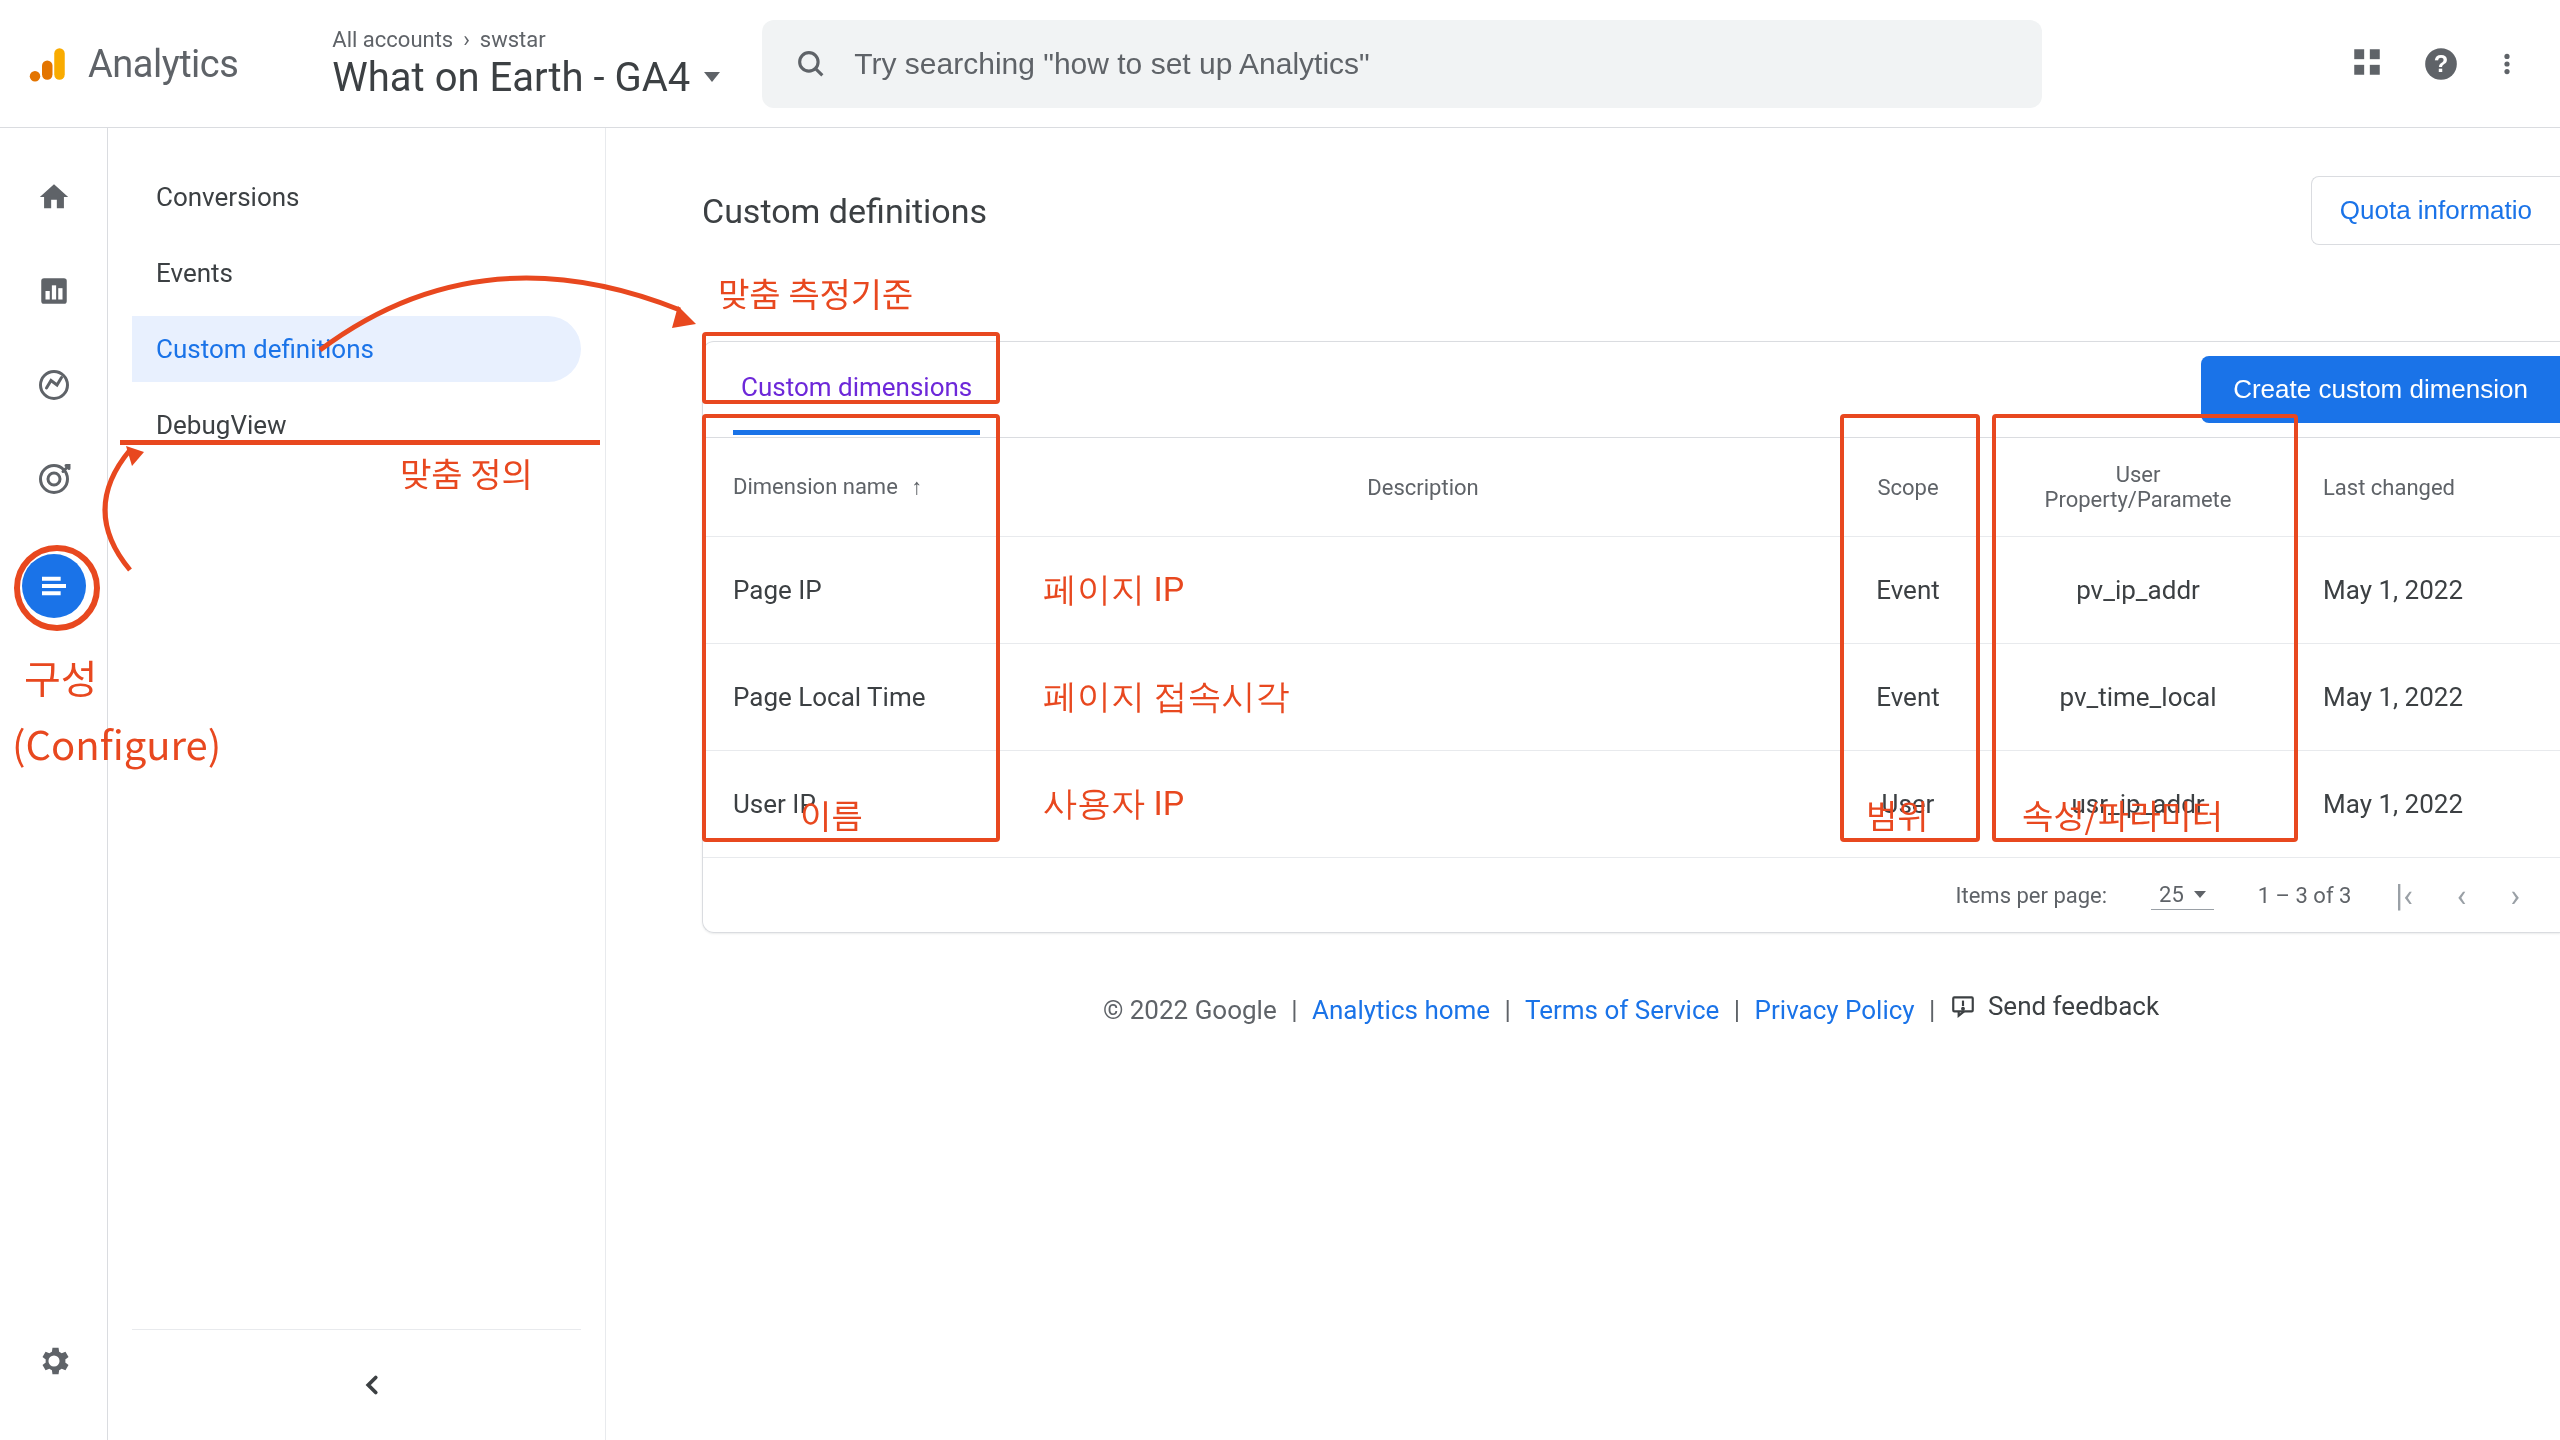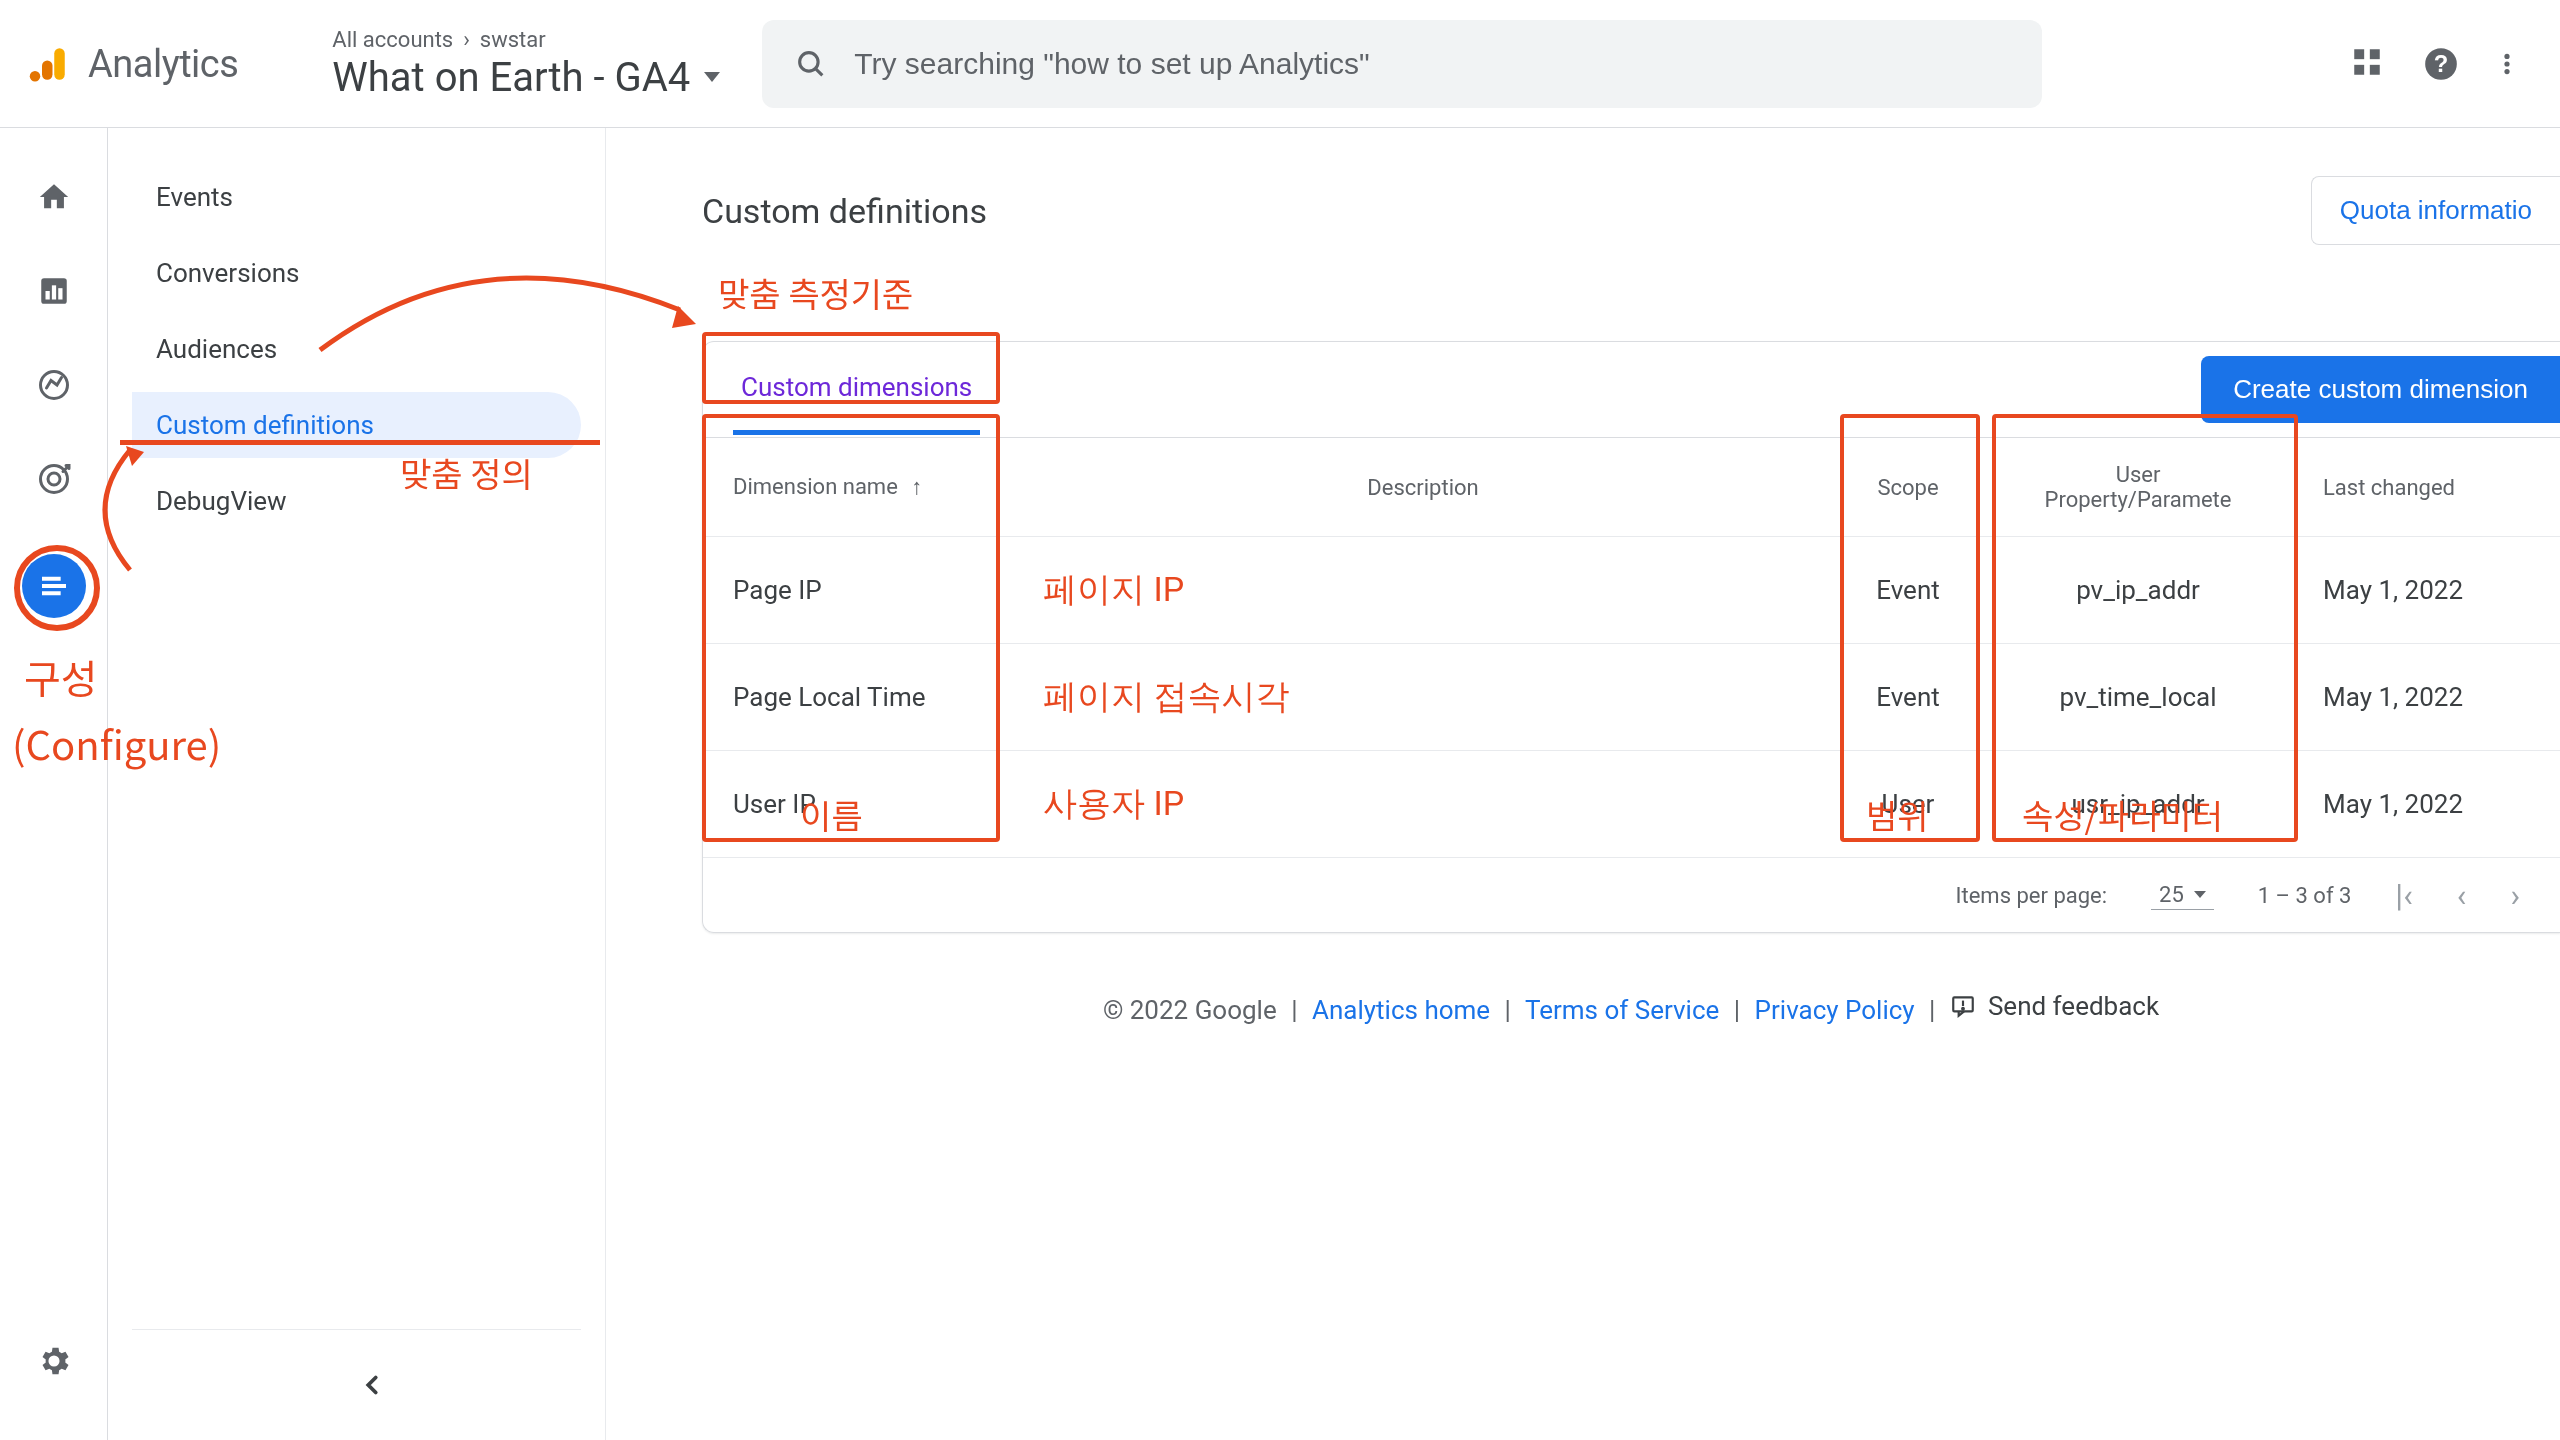--- a/index.html
+++ b/index.html
@@ -166,23 +166,22 @@
       </svg>
   </span>
   <span class="rail-icon rail-settings">
     <svg viewBox="0 0 24 24" width="38" height="38" fill="#5f6368">
         <path d="M19.14 12.94a7.07 7.07 0 000-1.88l2.03-1.58-1.92-3.32-2.39.96a7.03 7.03 0 00-1.62-.94l-.36-2.54h-3.84l-.36 2.54c-.58.24-1.12.55-1.62.94l-2.39-.96-1.92 3.32 2.03 1.58a7.07 7.07 0 000 1.88l-2.03 1.58 1.92 3.32 2.39-.96c.5.39 1.04.7 1.62.94l.36 2.54h3.84l.36-2.54c.58-.24 1.12-.55 1.62-.94l2.39.96 1.92-3.32-2.03-1.58zM12 15.5A3.5 3.5 0 1112 8.5a3.5 3.5 0 010 7z"></path>
       </svg>
   </span>
 </div>
 
 <div class="sidebar">
+  <div class="sidebar-item">Conversions</div>
   <div class="sidebar-item">Events</div>
-  <div class="sidebar-item">Conversions</div>
-  <div class="sidebar-item">Audiences</div>
   <div class="sidebar-item active">Custom definitions</div>
   <div class="sidebar-item">DebugView</div>
   <div class="sidebar-divider"></div>
   <span class="sidebar-collapse">
     <svg viewBox="0 0 24 24" width="30" height="30" fill="#3c4043">
         <path d="M15 6l-6 6 6 6" stroke="#3c4043" stroke-width="3" fill="none" stroke-linecap="round"></path>
       </svg>
   </span>
 </div>
 

